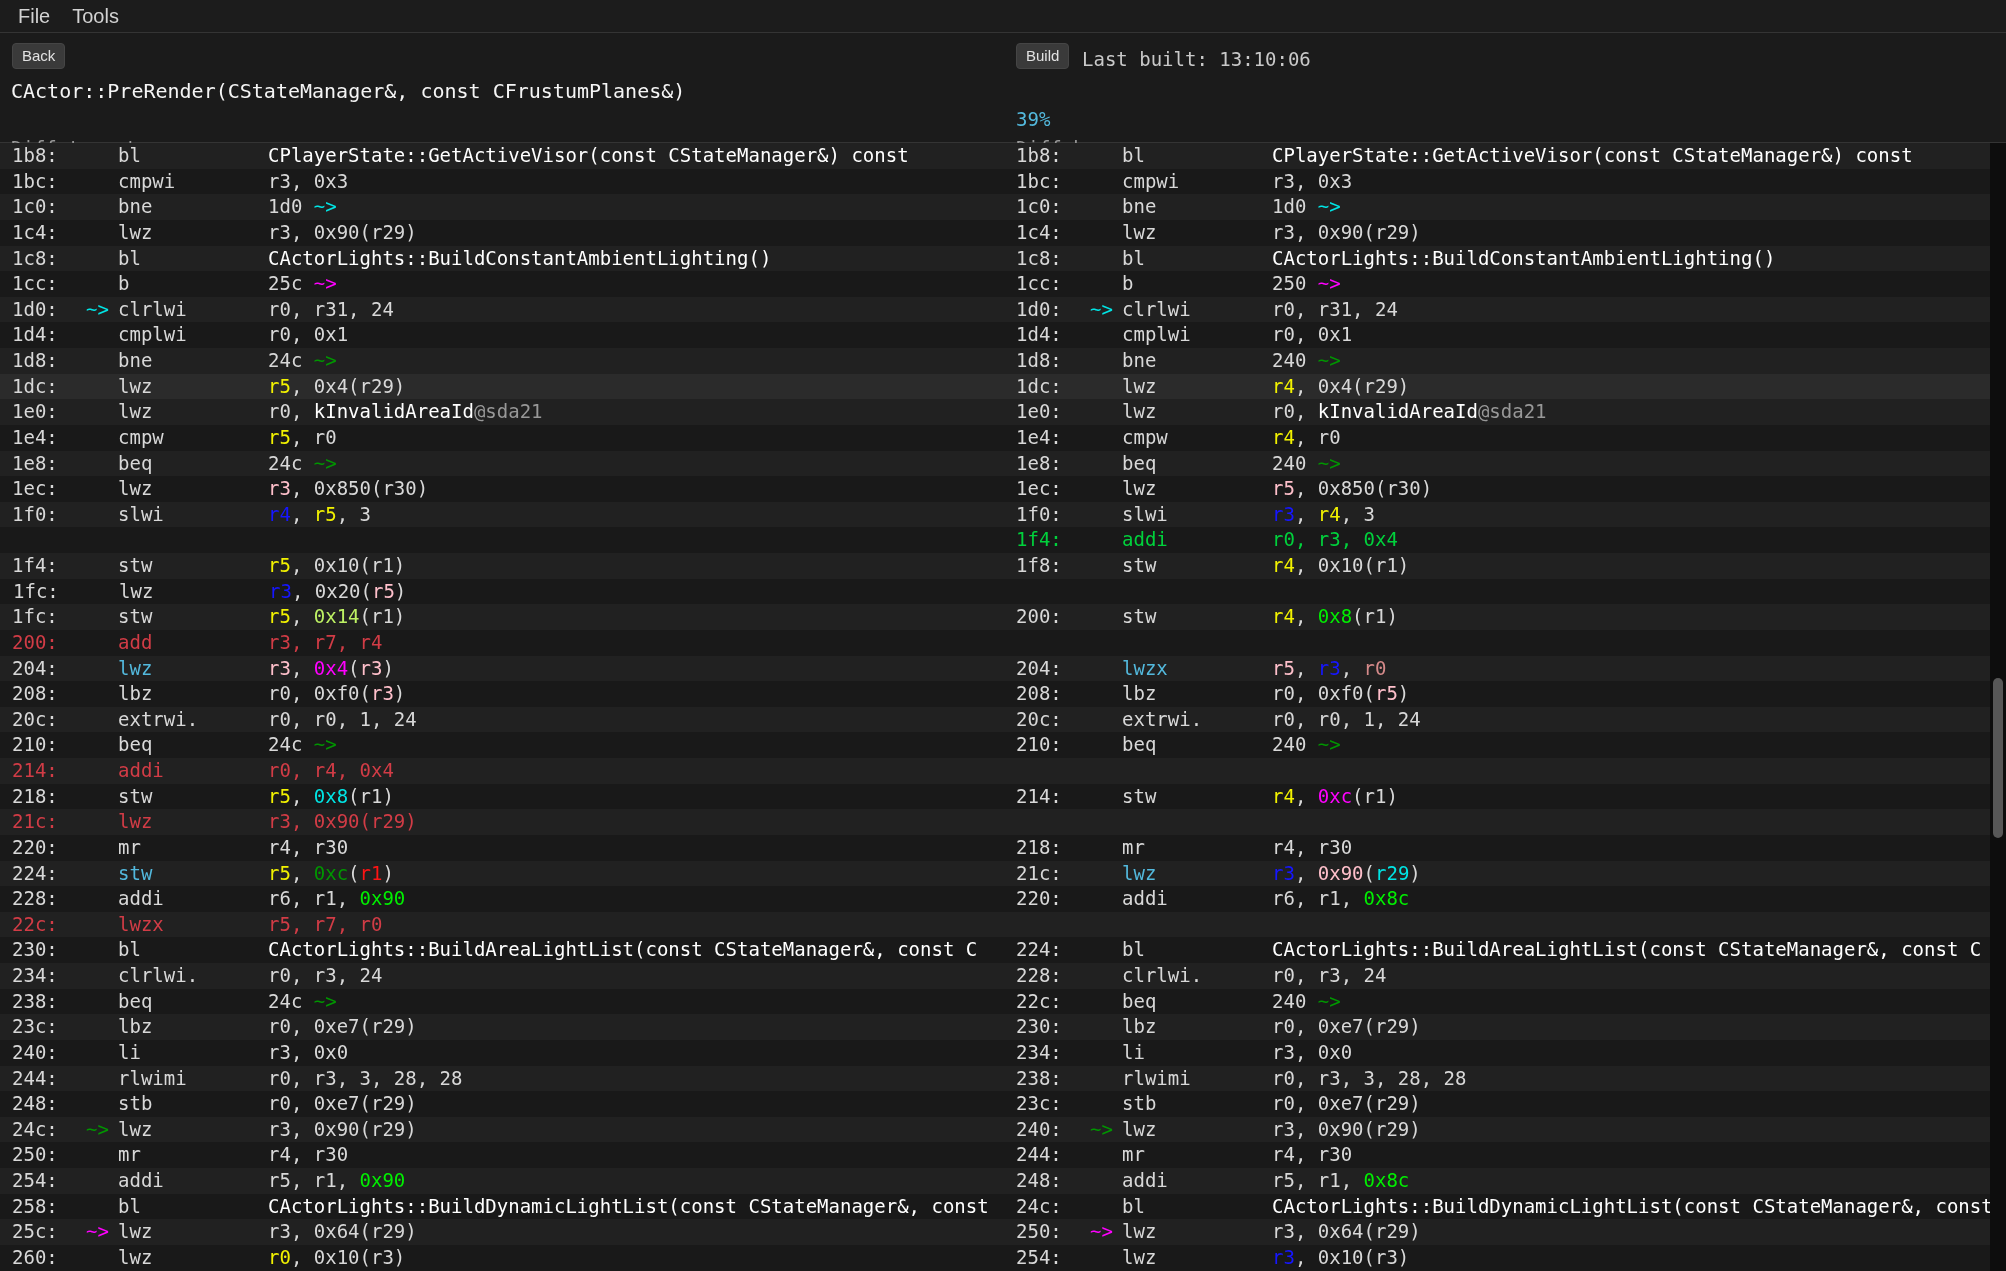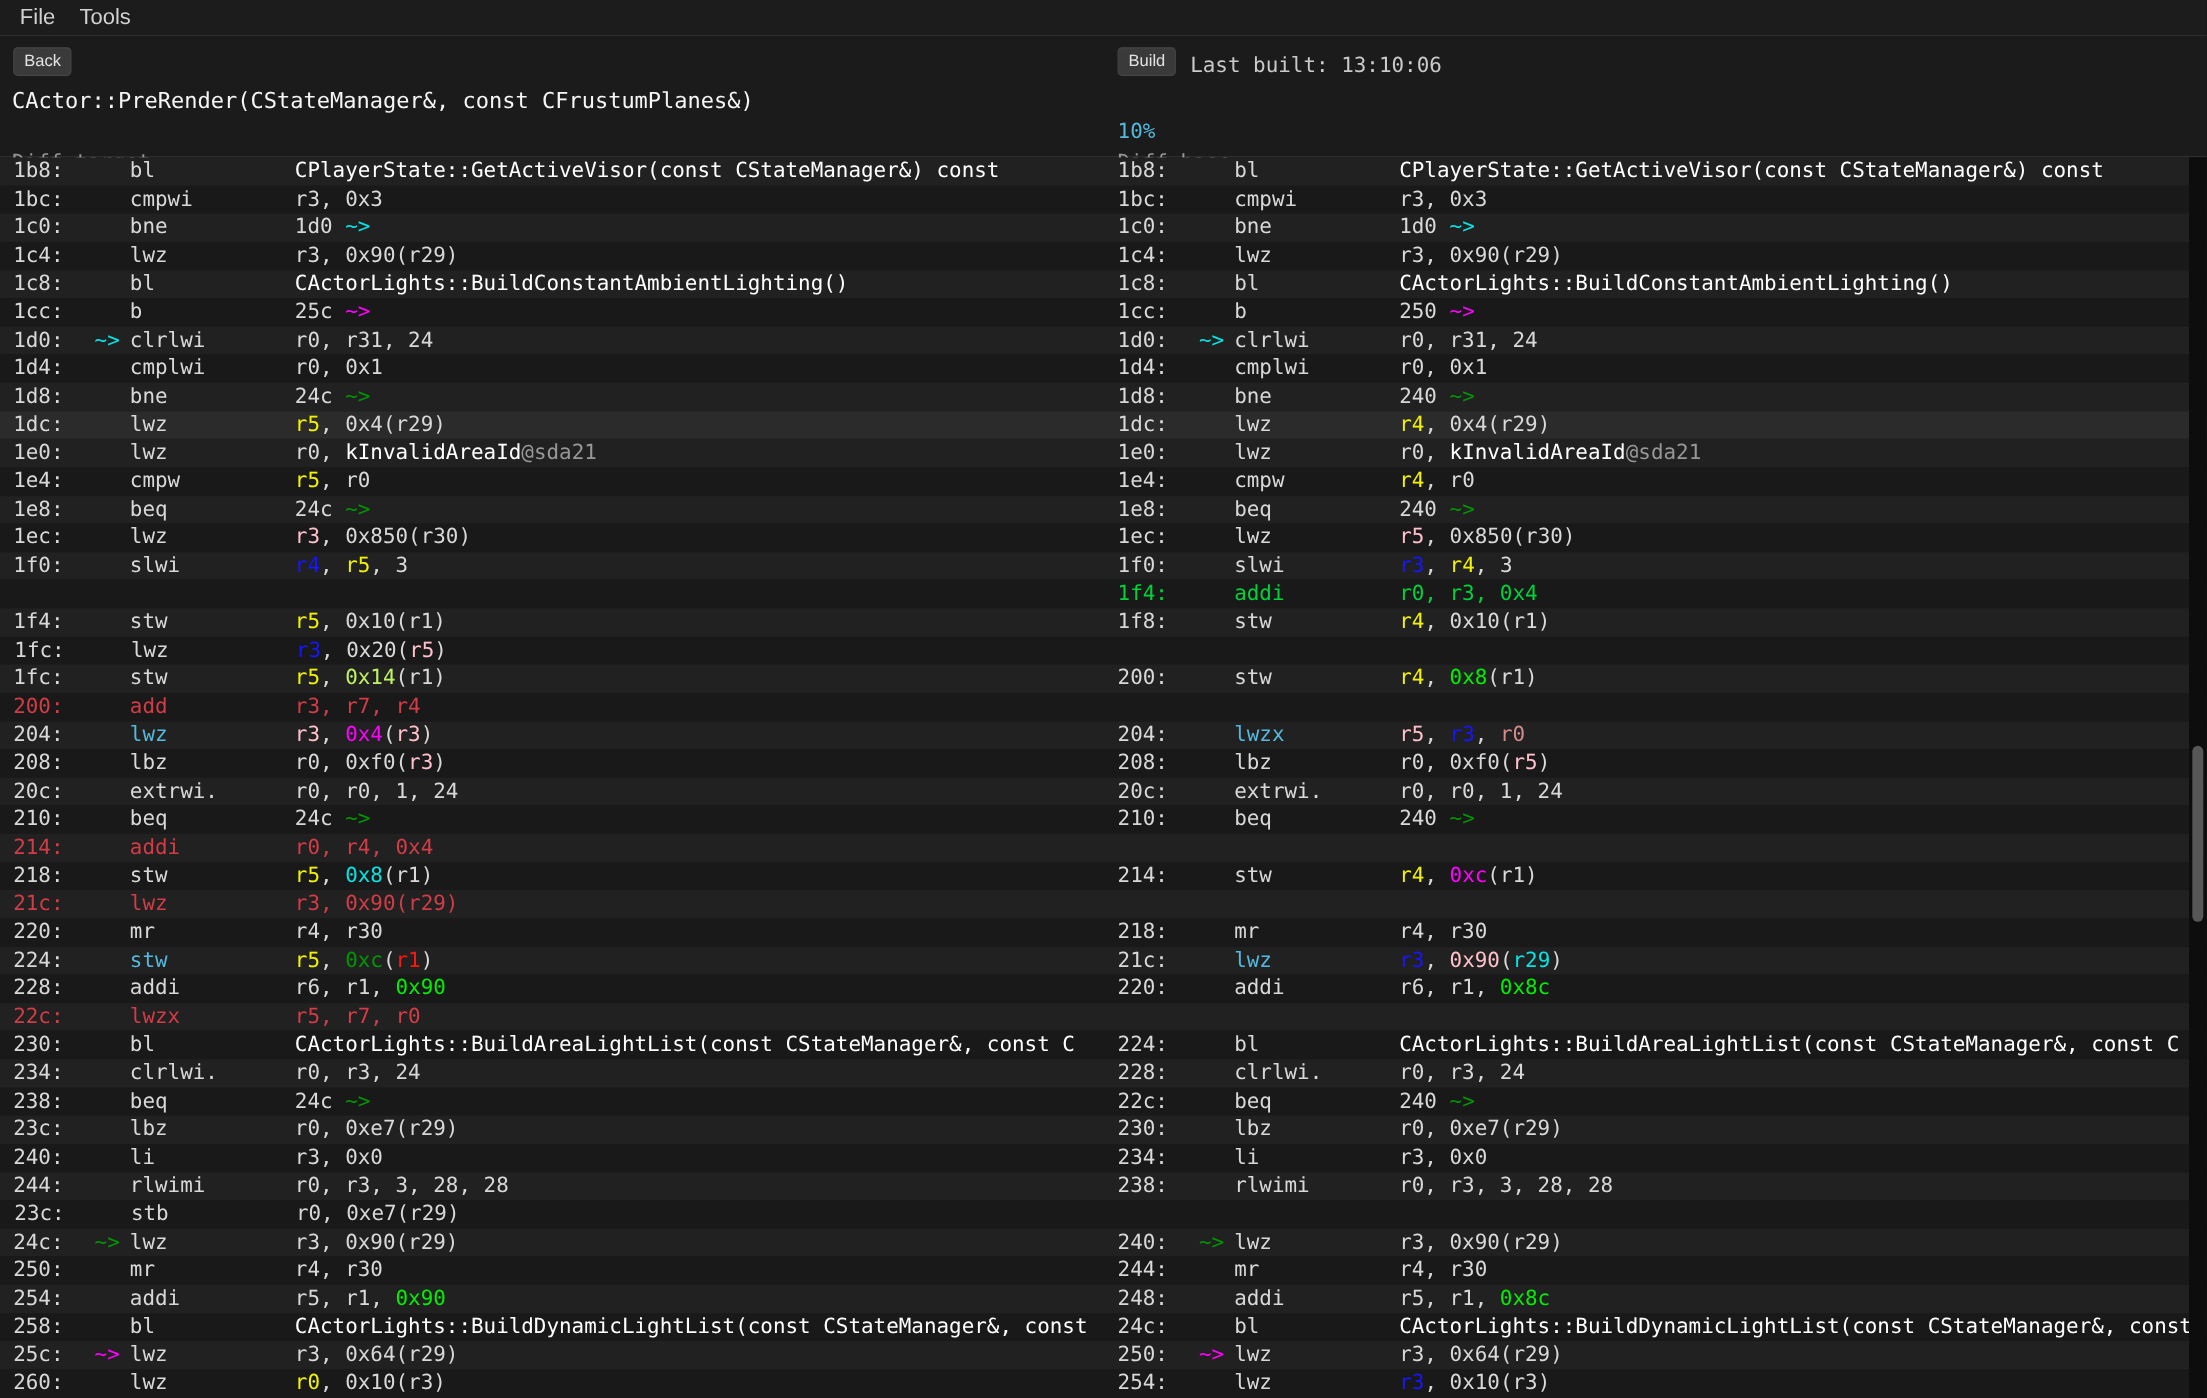--- a/index.html
+++ b/index.html
@@ -42,21 +42,21 @@
   <span class="menuitem">Tools</span>
 </div>
 
 <div class="header">
   <div class="hbtn btn-back">Back</div>
   <div class="symbol">CActor::PreRender(CStateManager&amp;, const CFrustumPlanes&amp;)</div>
   <div class="difflab l">Diff target:</div>
 
   <div class="hbtn btn-build">Build</div>
   <div class="lastbuilt">Last built: 13:10:06</div>
-  <div class="percent" style="color: rgb(83, 185, 221);">10%</div>
+  <div class="percent" style="color: rgb(83, 185, 221);">39%</div>
   <div class="difflab r">Diff base:</div>
 </div>
 
 <div class="content" id="rows">
     <div class="row stripe">
       <div class="cell cl"><span class="addr">1b8:</span><span class="arr"></span><span class="mnem">bl</span><span style="color: rgb(255, 255, 255);">CPlayerState::GetActiveVisor(const CStateManager&amp;) const</span></div>
       <div class="cell cr"><span class="addr">1b8:</span><span class="arr"></span><span class="mnem">bl</span><span style="color: rgb(255, 255, 255);">CPlayerState::GetActiveVisor(const CStateManager&amp;) const</span></div>
     </div>
     <div class="row">
       <div class="cell cl"><span class="addr">1bc:</span><span class="arr"></span><span class="mnem">cmpwi</span><span>r3, 0x3</span></div>
@@ -195,20 +195,21 @@
     </div>
     <div class="row">
       <div class="cell cl"><span class="addr">240:</span><span class="arr"></span><span class="mnem">li</span><span>r3, 0x0</span></div>
       <div class="cell cr"><span class="addr">234:</span><span class="arr"></span><span class="mnem">li</span><span>r3, 0x0</span></div>
     </div>
     <div class="row stripe">
       <div class="cell cl"><span class="addr">244:</span><span class="arr"></span><span class="mnem">rlwimi</span><span>r0, r3, 3, 28, 28</span></div>
       <div class="cell cr"><span class="addr">238:</span><span class="arr"></span><span class="mnem">rlwimi</span><span>r0, r3, 3, 28, 28</span></div>
     </div>
     <div class="row">
+      <div class="cell cl"><span class="addr">248:</span><span class="arr"></span><span class="mnem">stb</span><span>r0, 0xe7(r29)</span></div>
       <div class="cell cr"><span class="addr">23c:</span><span class="arr"></span><span class="mnem">stb</span><span>r0, 0xe7(r29)</span></div>
     </div>
     <div class="row stripe">
       <div class="cell cl"><span class="addr">24c:</span><span class="arr" style="color: rgb(0, 150, 0);">~&gt;</span><span class="mnem">lwz</span><span>r3, 0x90(r29)</span></div>
       <div class="cell cr"><span class="addr">240:</span><span class="arr" style="color: rgb(0, 150, 0);">~&gt;</span><span class="mnem">lwz</span><span>r3, 0x90(r29)</span></div>
     </div>
     <div class="row">
       <div class="cell cl"><span class="addr">250:</span><span class="arr"></span><span class="mnem">mr</span><span>r4, r30</span></div>
       <div class="cell cr"><span class="addr">244:</span><span class="arr"></span><span class="mnem">mr</span><span>r4, r30</span></div>
     </div>

